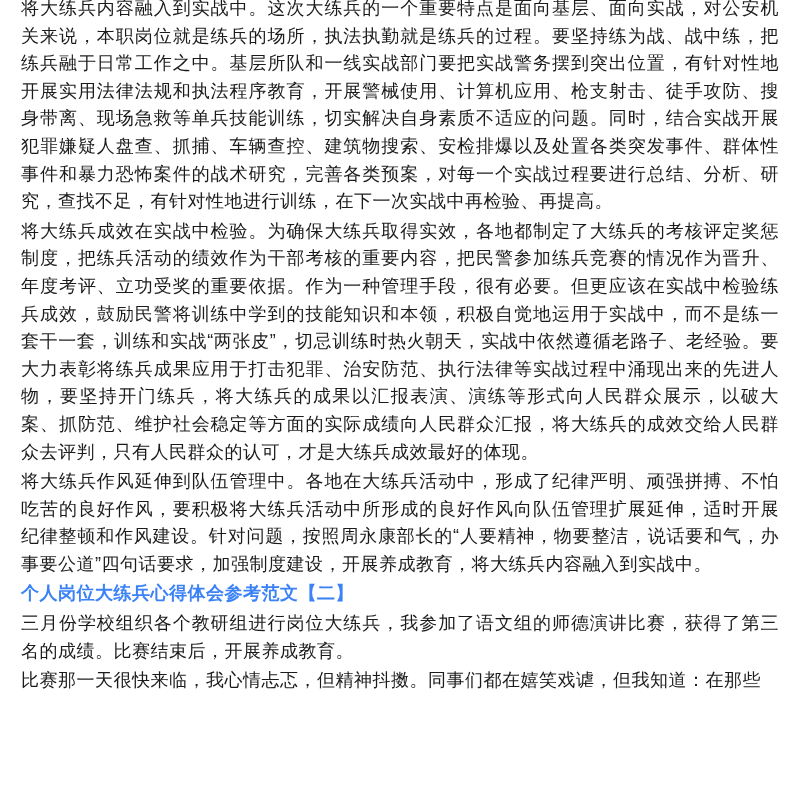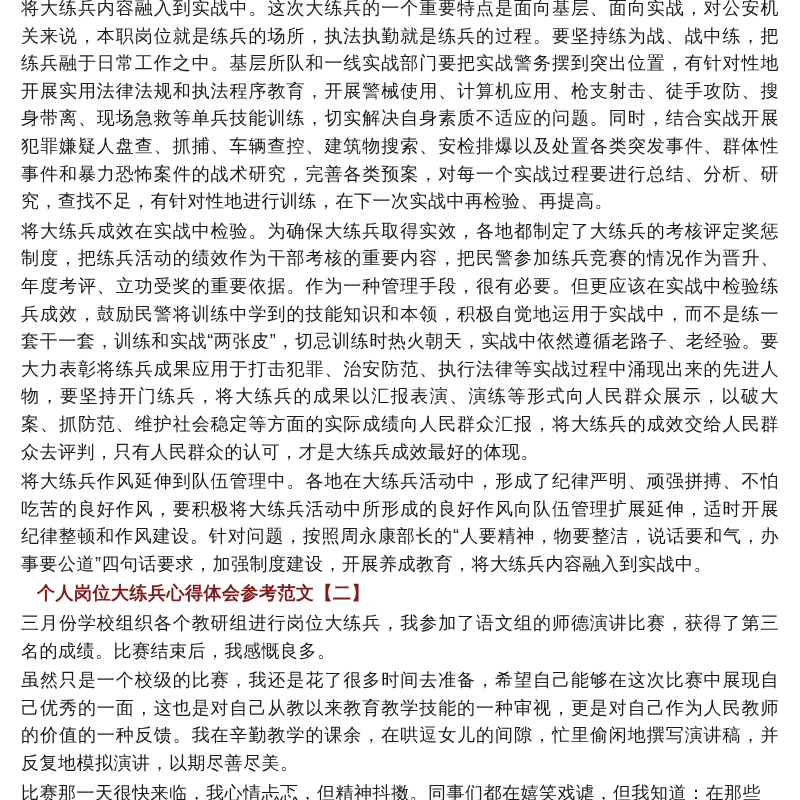--- a/index.html
+++ b/index.html
@@ -23,30 +23,29 @@
     letter-spacing: 0.5px;
     color: #1b1b1b;
     text-align: justify;
     text-justify: inter-ideograph;
     word-break: break-all;
   }
   .para {
     margin: 0 0 2px 0;
   }
   .heading {
-    margin: 0 0 2px 16px;
+    margin: 0 0 2px 0;
     font-size: 18px;
     font-weight: bold;
-    color: #7f1d1d;
+    color: #3b82f6;
   }
 </style>
 </head>
 <body>
 
 <div class="page">
   <p class="para">将大练兵内容融入到实战中。这次大练兵的一个重要特点是面向基层、面向实战，对公安机关来说，本职岗位就是练兵的场所，执法执勤就是练兵的过程。要坚持练为战、战中练，把练兵融于日常工作之中。基层所队和一线实战部门要把实战警务摆到突出位置，有针对性地开展实用法律法规和执法程序教育，开展警械使用、计算机应用、枪支射击、徒手攻防、搜身带离、现场急救等单兵技能训练，切实解决自身素质不适应的问题。同时，结合实战开展犯罪嫌疑人盘查、抓捕、车辆查控、建筑物搜索、安检排爆以及处置各类突发事件、群体性事件和暴力恐怖案件的战术研究，完善各类预案，对每一个实战过程要进行总结、分析、研究，查找不足，有针对性地进行训练，在下一次实战中再检验、再提高。</p>
   <p class="para">将大练兵成效在实战中检验。为确保大练兵取得实效，各地都制定了大练兵的考核评定奖惩制度，把练兵活动的绩效作为干部考核的重要内容，把民警参加练兵竞赛的情况作为晋升、年度考评、立功受奖的重要依据。作为一种管理手段，很有必要。但更应该在实战中检验练兵成效，鼓励民警将训练中学到的技能知识和本领，积极自觉地运用于实战中，而不是练一套干一套，训练和实战“两张皮”，切忌训练时热火朝天，实战中依然遵循老路子、老经验。要大力表彰将练兵成果应用于打击犯罪、治安防范、执行法律等实战过程中涌现出来的先进人物，要坚持开门练兵，将大练兵的成果以汇报表演、演练等形式向人民群众展示，以破大案、抓防范、维护社会稳定等方面的实际成绩向人民群众汇报，将大练兵的成效交给人民群众去评判，只有人民群众的认可，才是大练兵成效最好的体现。</p>
   <p class="para">将大练兵作风延伸到队伍管理中。各地在大练兵活动中，形成了纪律严明、顽强拼搏、不怕吃苦的良好作风，要积极将大练兵活动中所形成的良好作风向队伍管理扩展延伸，适时开展纪律整顿和作风建设。针对问题，按照周永康部长的“人要精神，物要整洁，说话要和气，办事要公道”四句话要求，加强制度建设，开展养成教育，将大练兵内容融入到实战中。</p>
   <h2 class="heading">个人岗位大练兵心得体会参考范文【二】</h2>
-  <p class="para">三月份学校组织各个教研组进行岗位大练兵，我参加了语文组的师德演讲比赛，获得了第三名的成绩。比赛结束后，我感慨良多。</p>
-  <p class="para">虽然只是一个校级的比赛，我还是花了很多时间去准备，希望自己能够在这次比赛中展现自己优秀的一面，这也是对自己从教以来教育教学技能的一种审视，更是对自己作为人民教师的价值的一种反馈。我在辛勤教学的课余，在哄逗女儿的间隙，忙里偷闲地撰写演讲稿，并反复地模拟演讲，以期尽善尽美。</p>
+  <p class="para">三月份学校组织各个教研组进行岗位大练兵，我参加了语文组的师德演讲比赛，获得了第三名的成绩。比赛结束后，开展养成教育。</p>
   <p class="para">比赛那一天很快来临，我心情忐忑，但精神抖擞。同事们都在嬉笑戏谑，但我知道：在那些</p>
 </div>
 
 </body></html>

